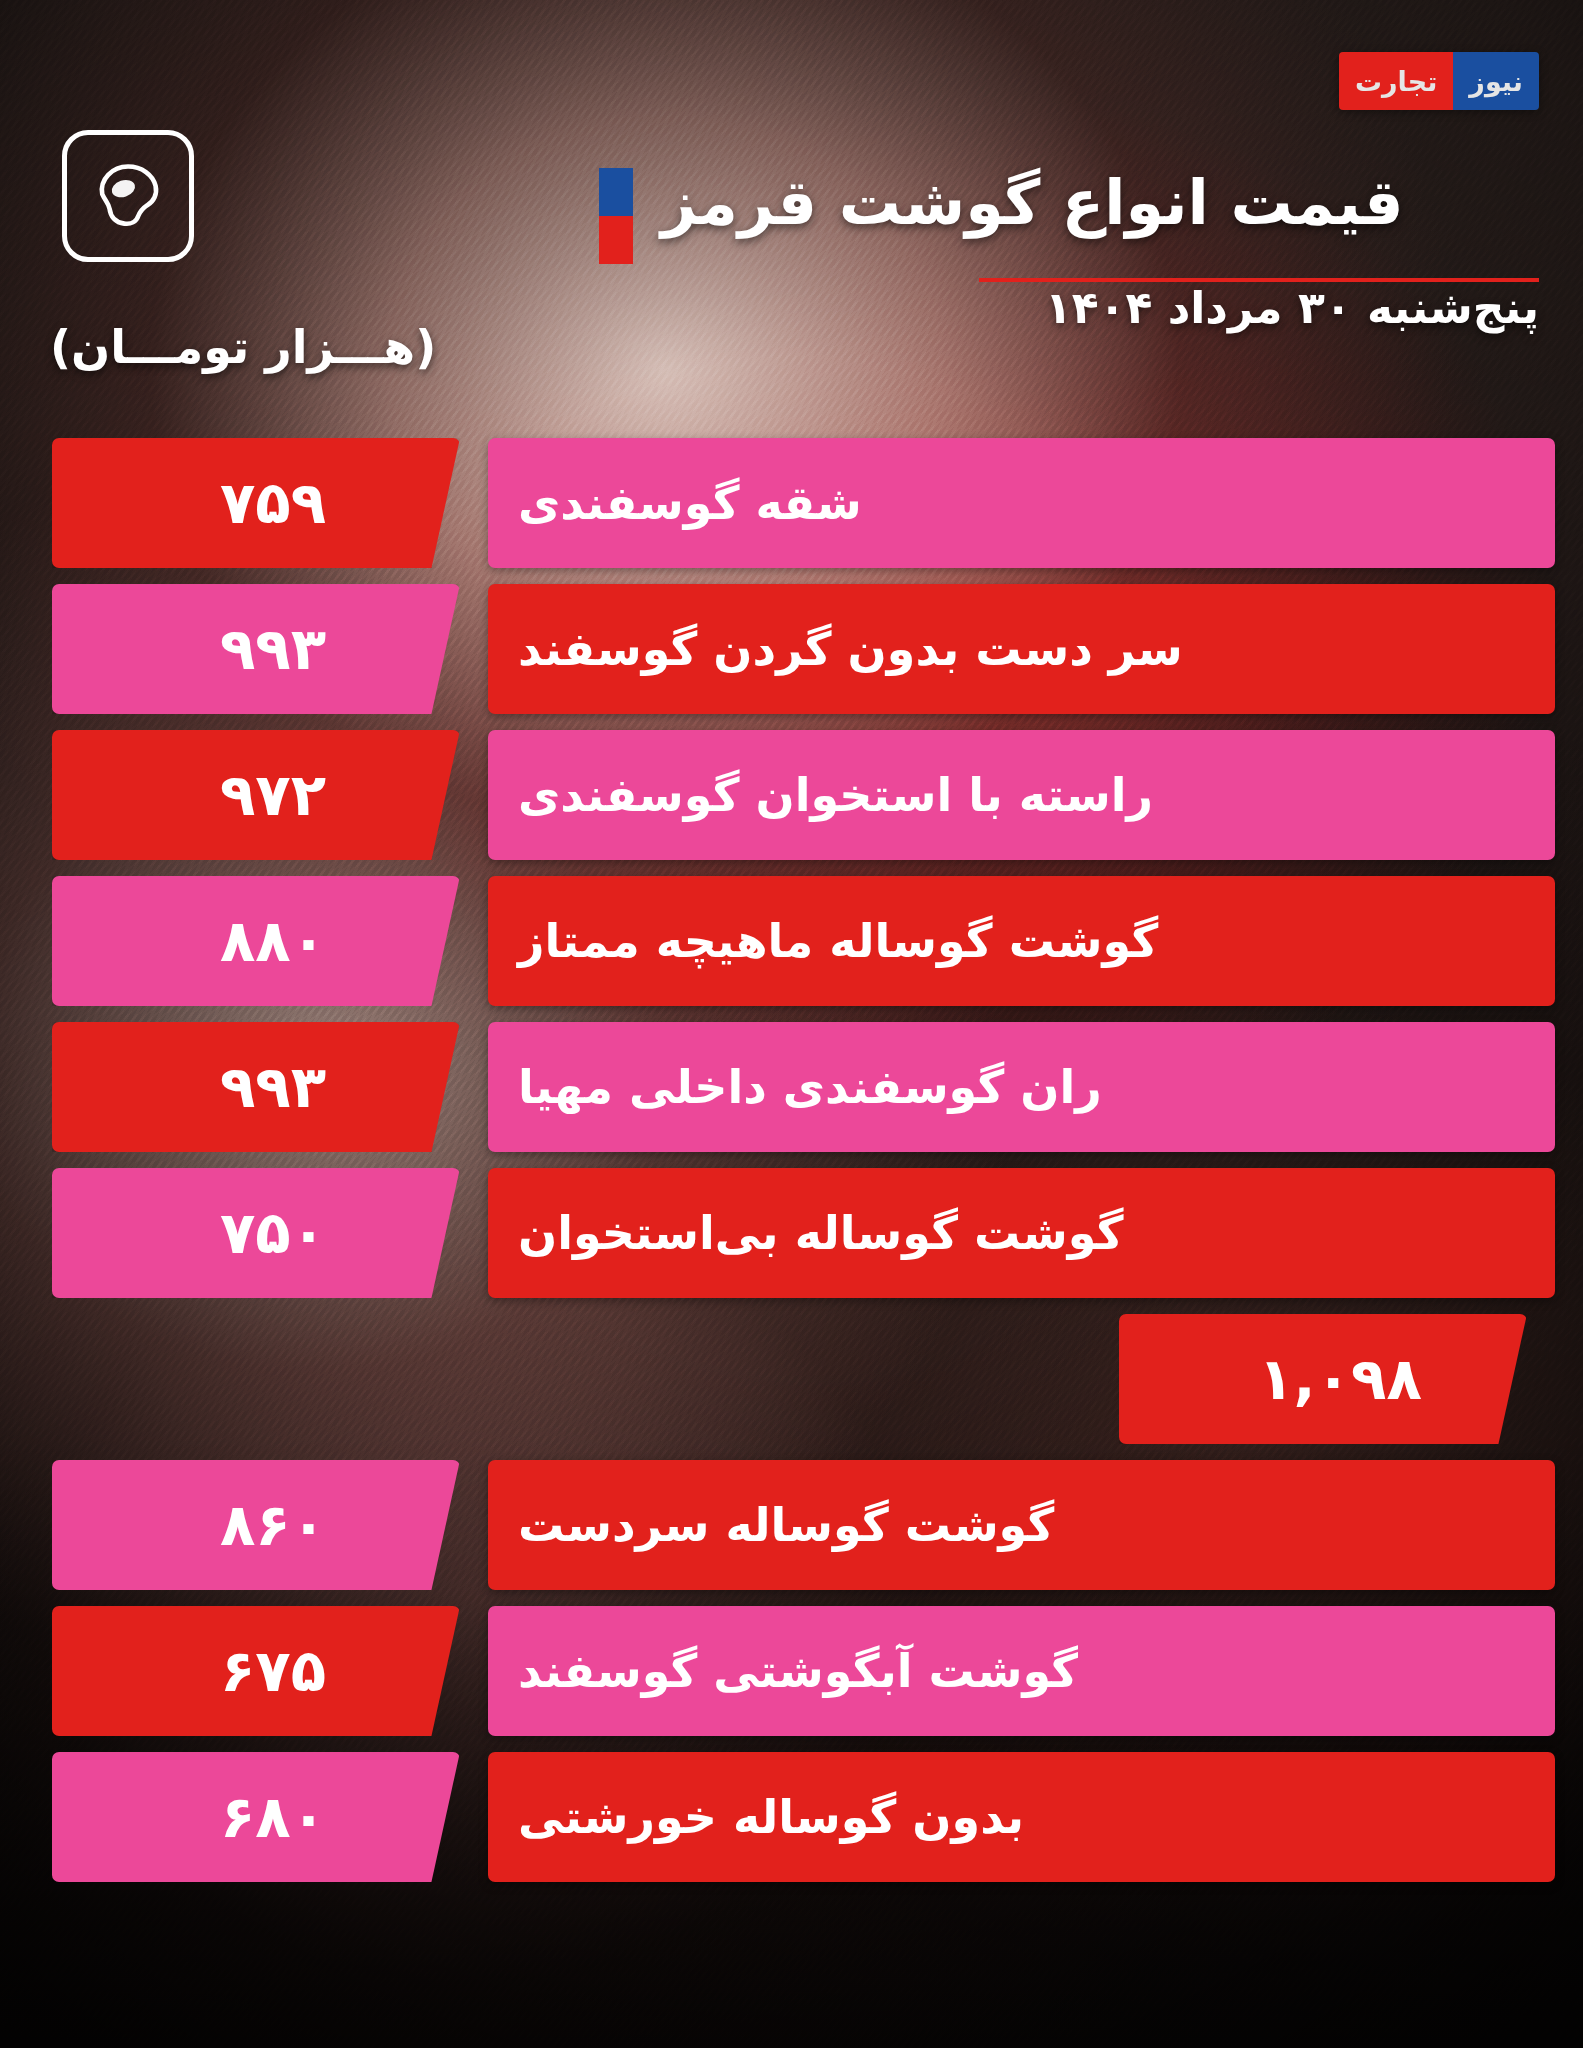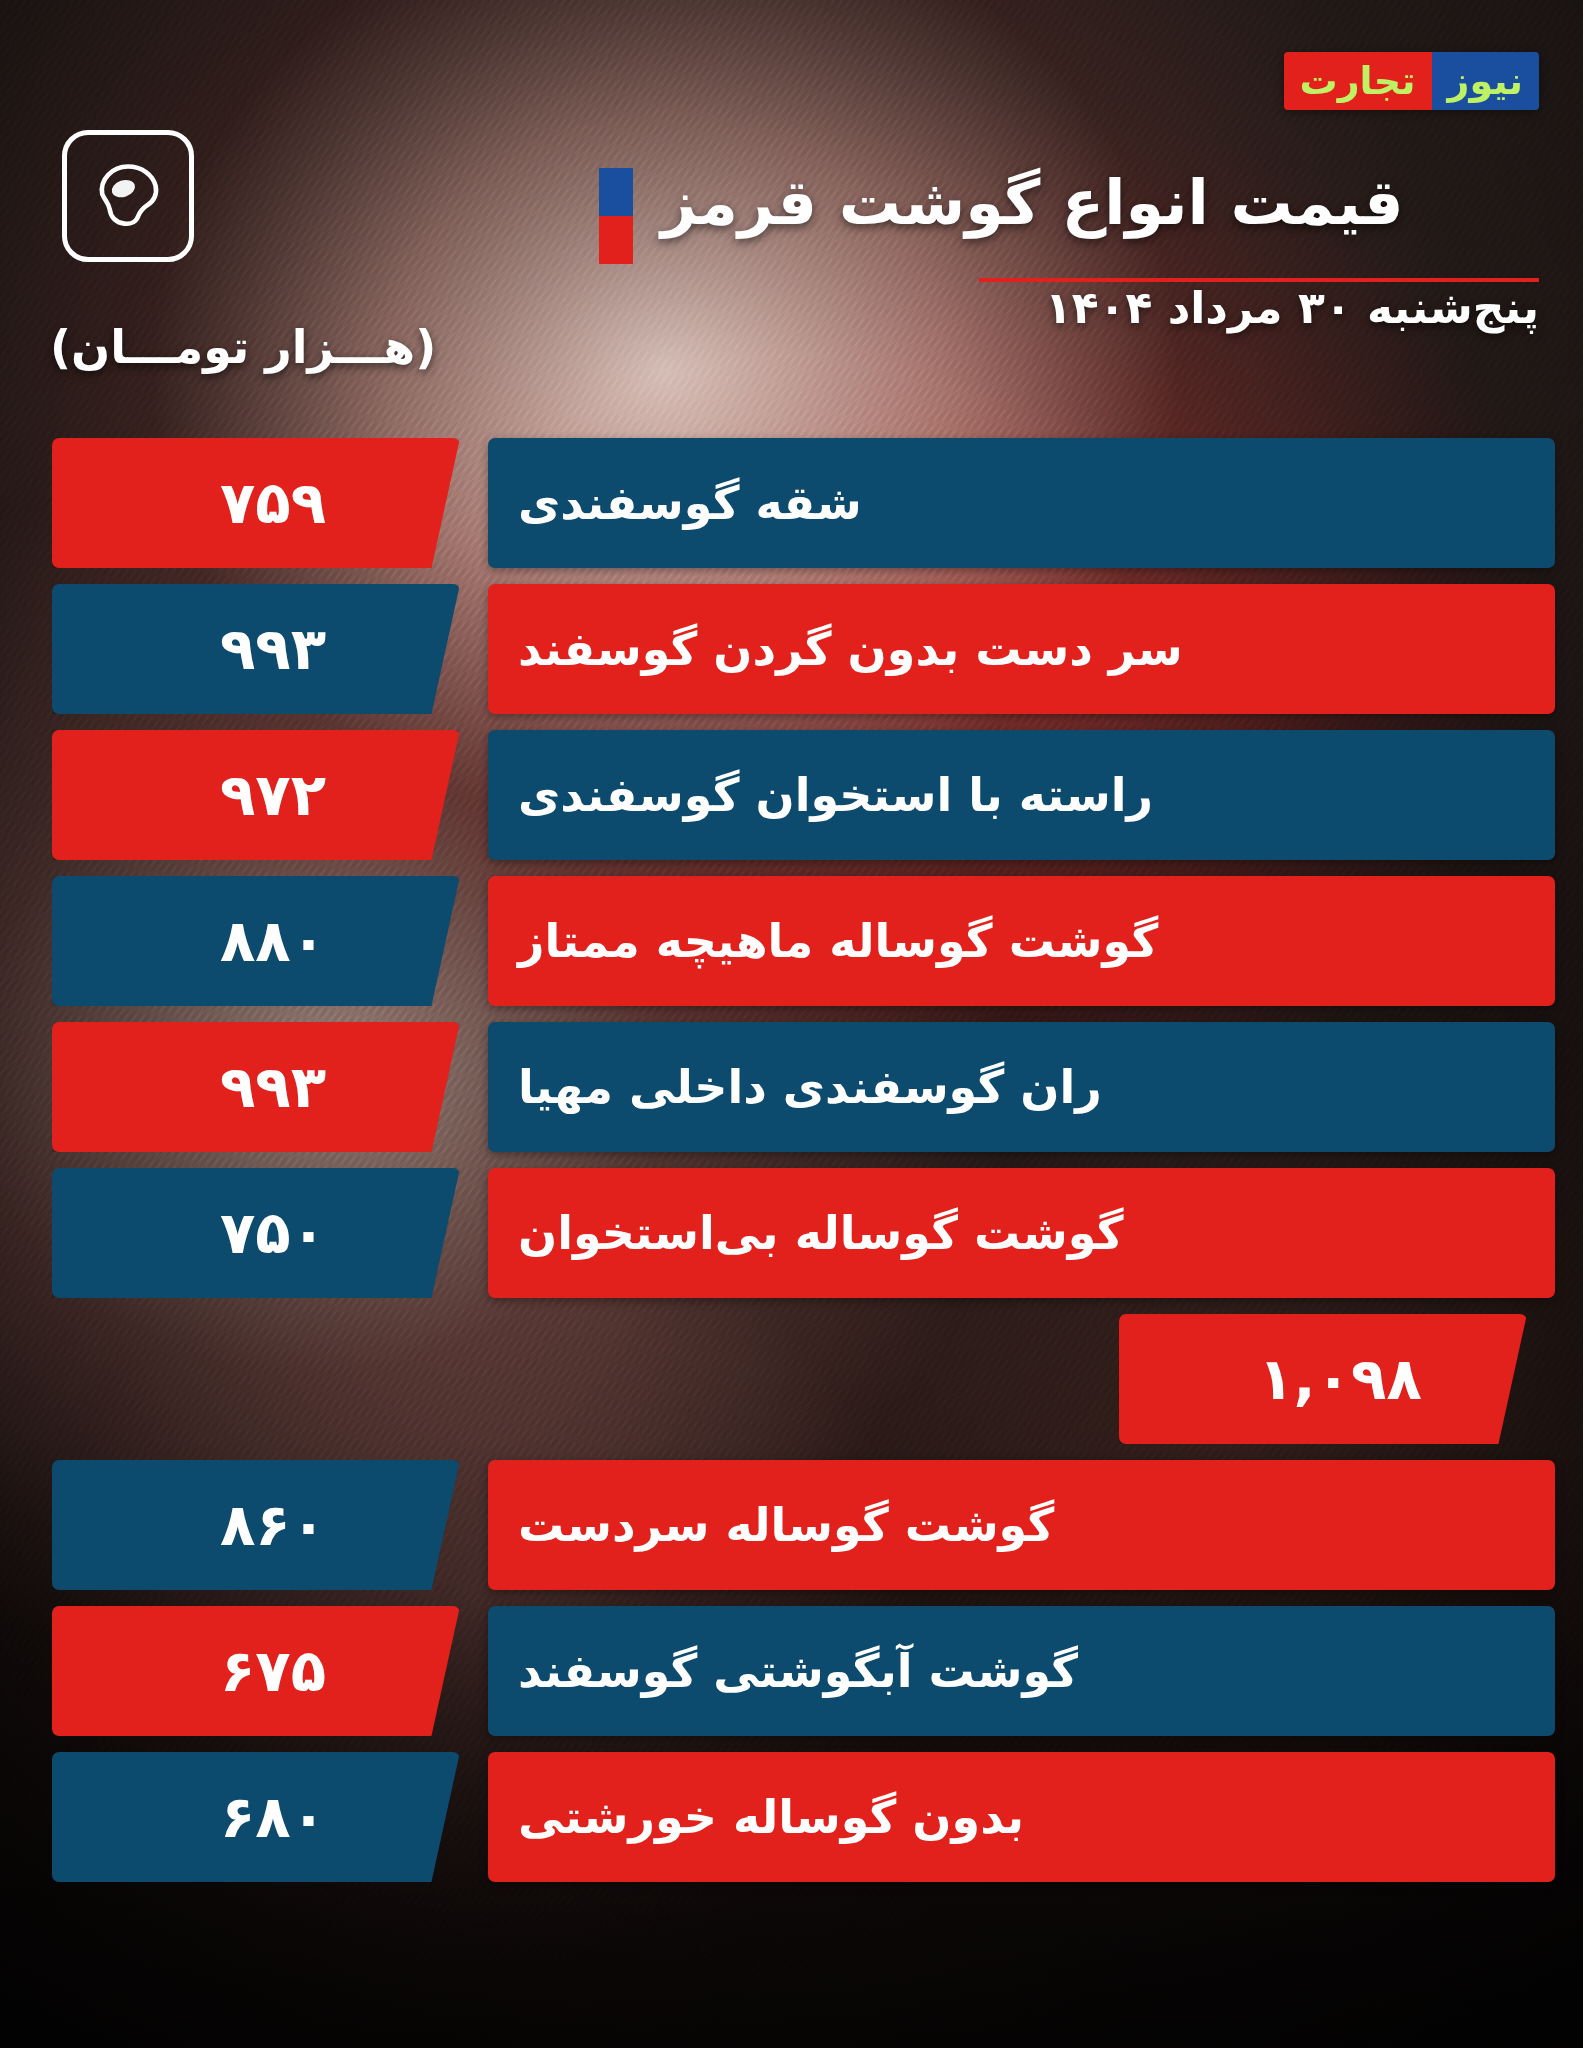--- a/index.html
+++ b/index.html
@@ -55,23 +55,23 @@
     height: 58px;
     border-radius: 4px;
     overflow: hidden;
     box-shadow: 0 2px 8px rgba(0,0,0,0.4);
   }
   .logo-red, .logo-blue {
     display: flex;
     align-items: center;
     justify-content: center;
     padding: 14px 16px;
-    font-size: 38px;
-    font-weight: bold;
-    color: #bef264;
+    font-size: 27px;
+    font-weight: bold;
+    color: #e5e5e5;
     letter-spacing: -0.5px;
   }
   .logo-red { background: #e2211c; }
   .logo-blue { background: #1a4fa0; }
 
   
   .title-wrap {
     position: absolute;
     top: 168px;
     right: 44px;
@@ -180,21 +180,21 @@
     justify-content: center;
     font-size: 58px;
     font-weight: bold;
     color: #ffffff;
     border-radius: 7px;
     box-shadow: 0 3px 10px rgba(0,0,0,0.35);
     clip-path: polygon(0 0, 100% 0, 93% 100%, 0 100%);
     padding-left: 34px;
   }
   .bg-red { background: #e2211c; }
-  .bg-blue { background: #0c4a6e; }
+  .bg-blue { background: #ec4899; }
 </style>
 </head>
 <body>
 
 <div class="poster">
   <div class="bg"></div>
   <div class="bg-grain"></div>
   <div class="bg-vignette"></div>
 
   <div class="content">

